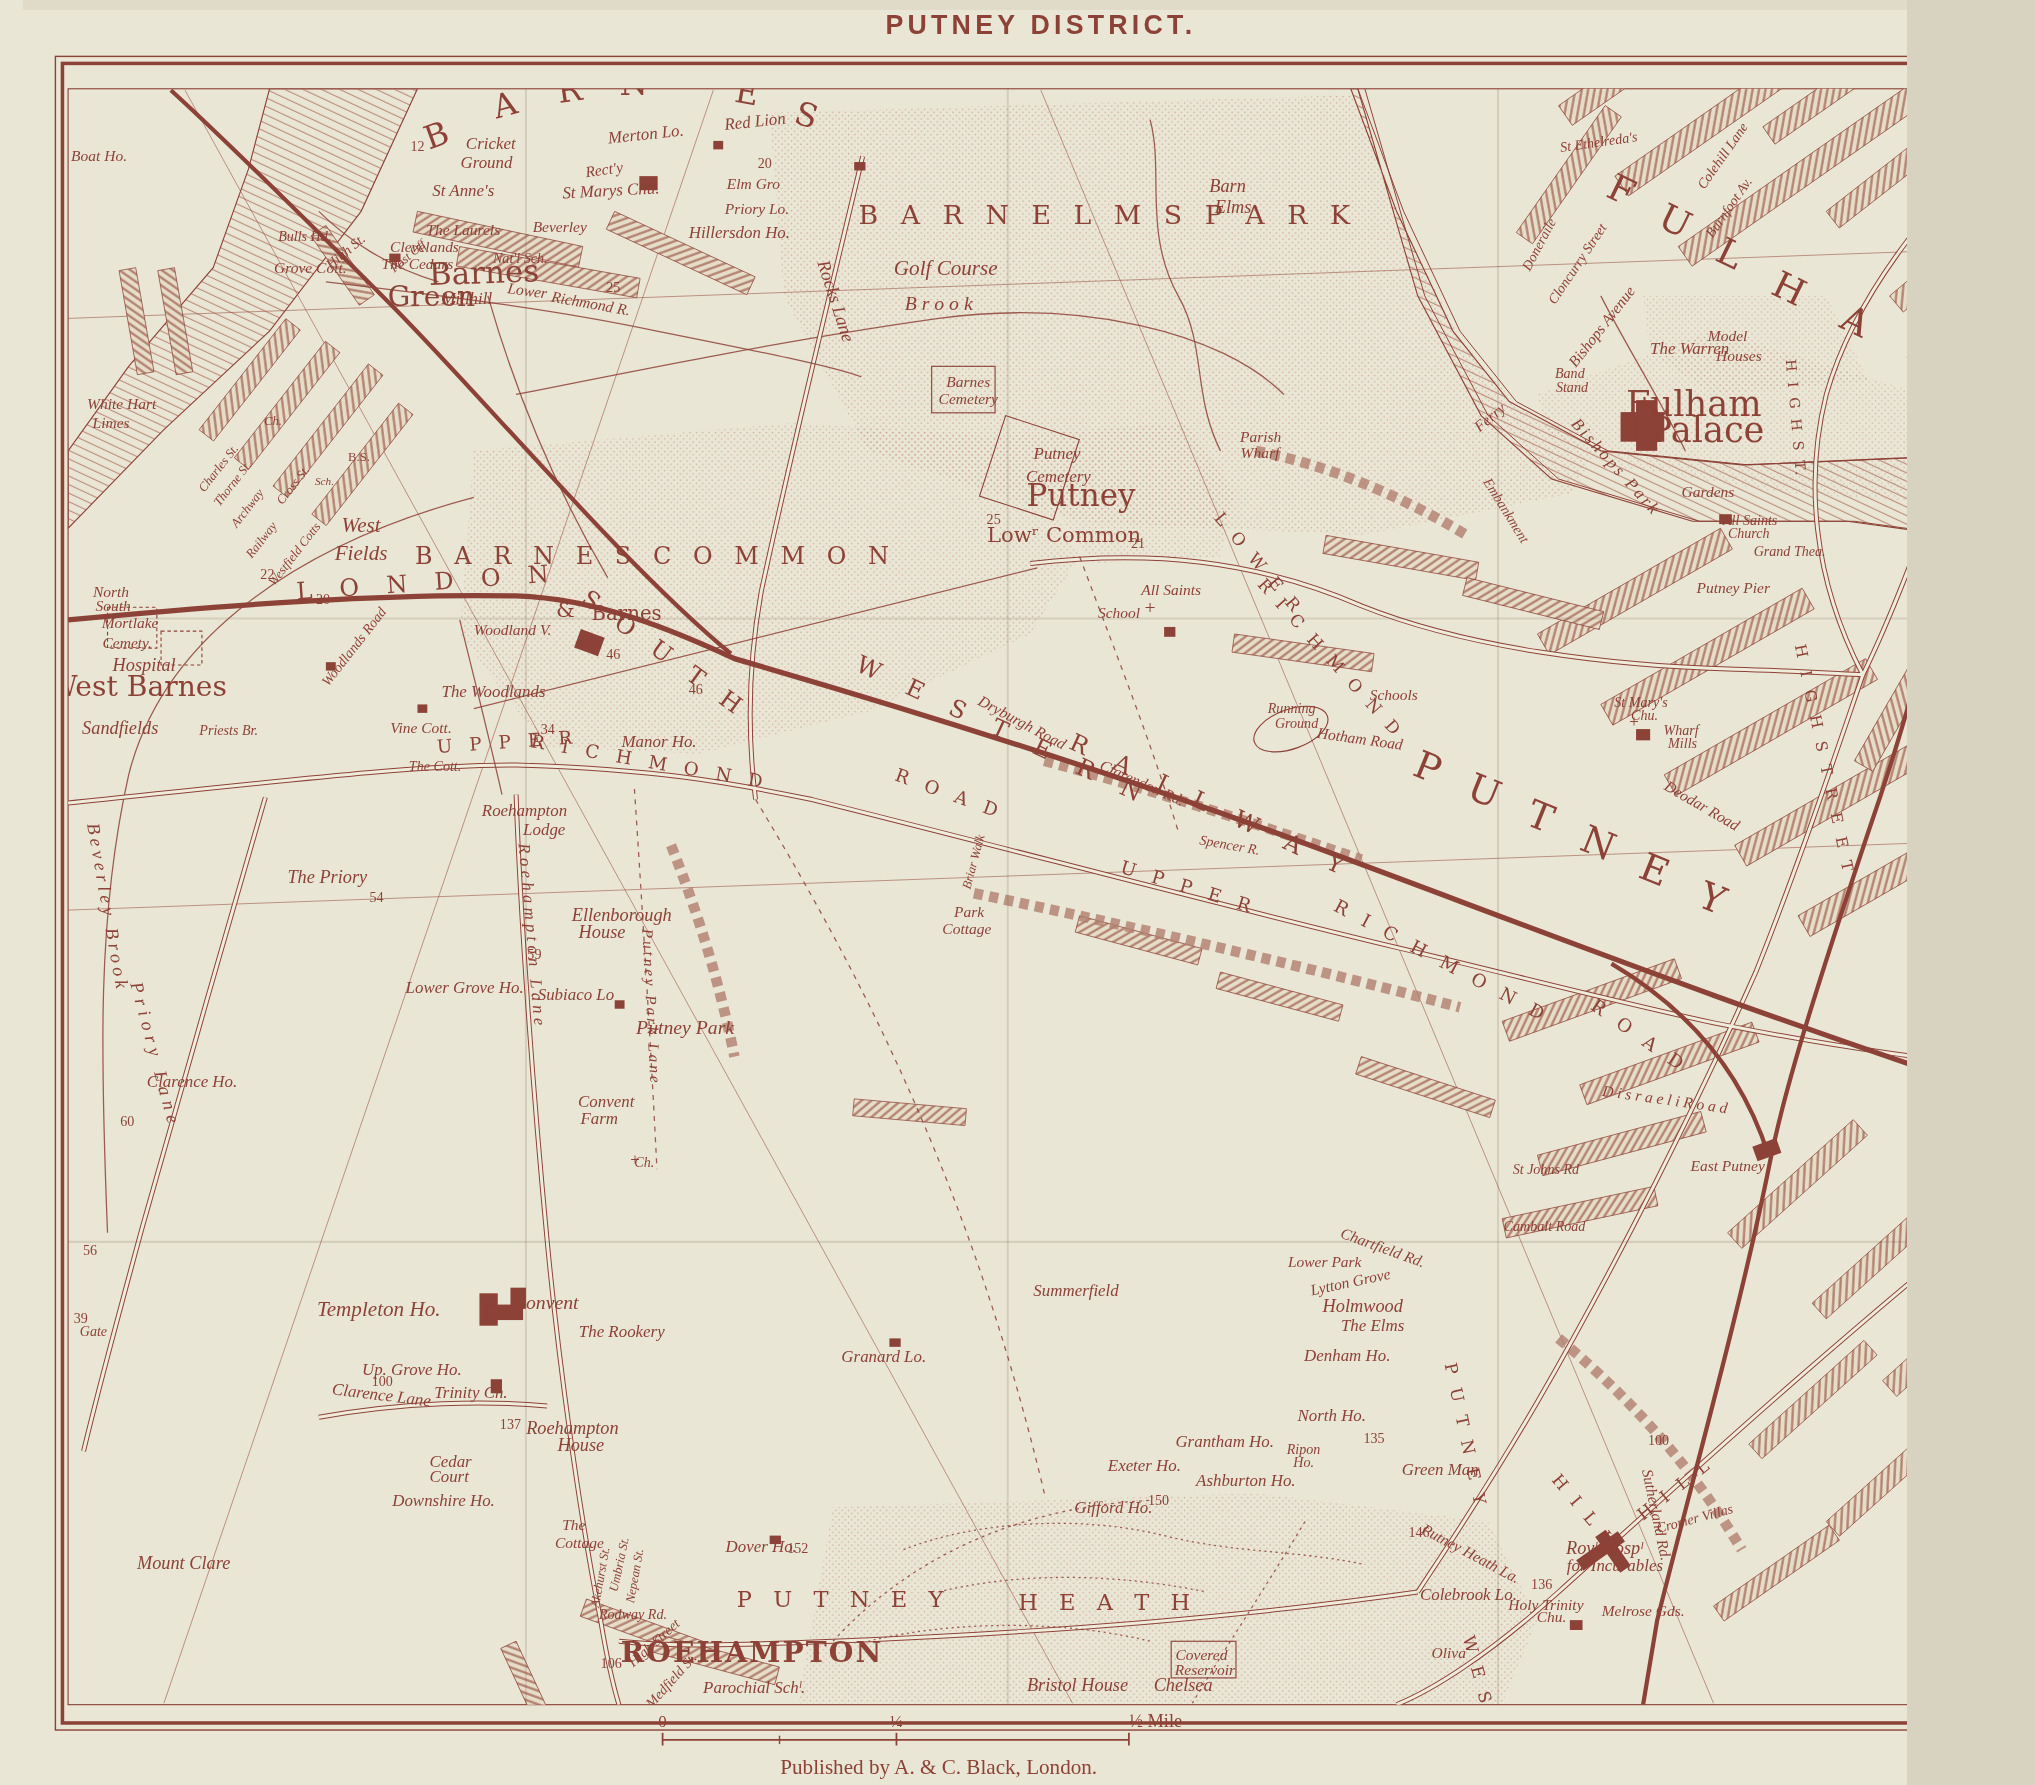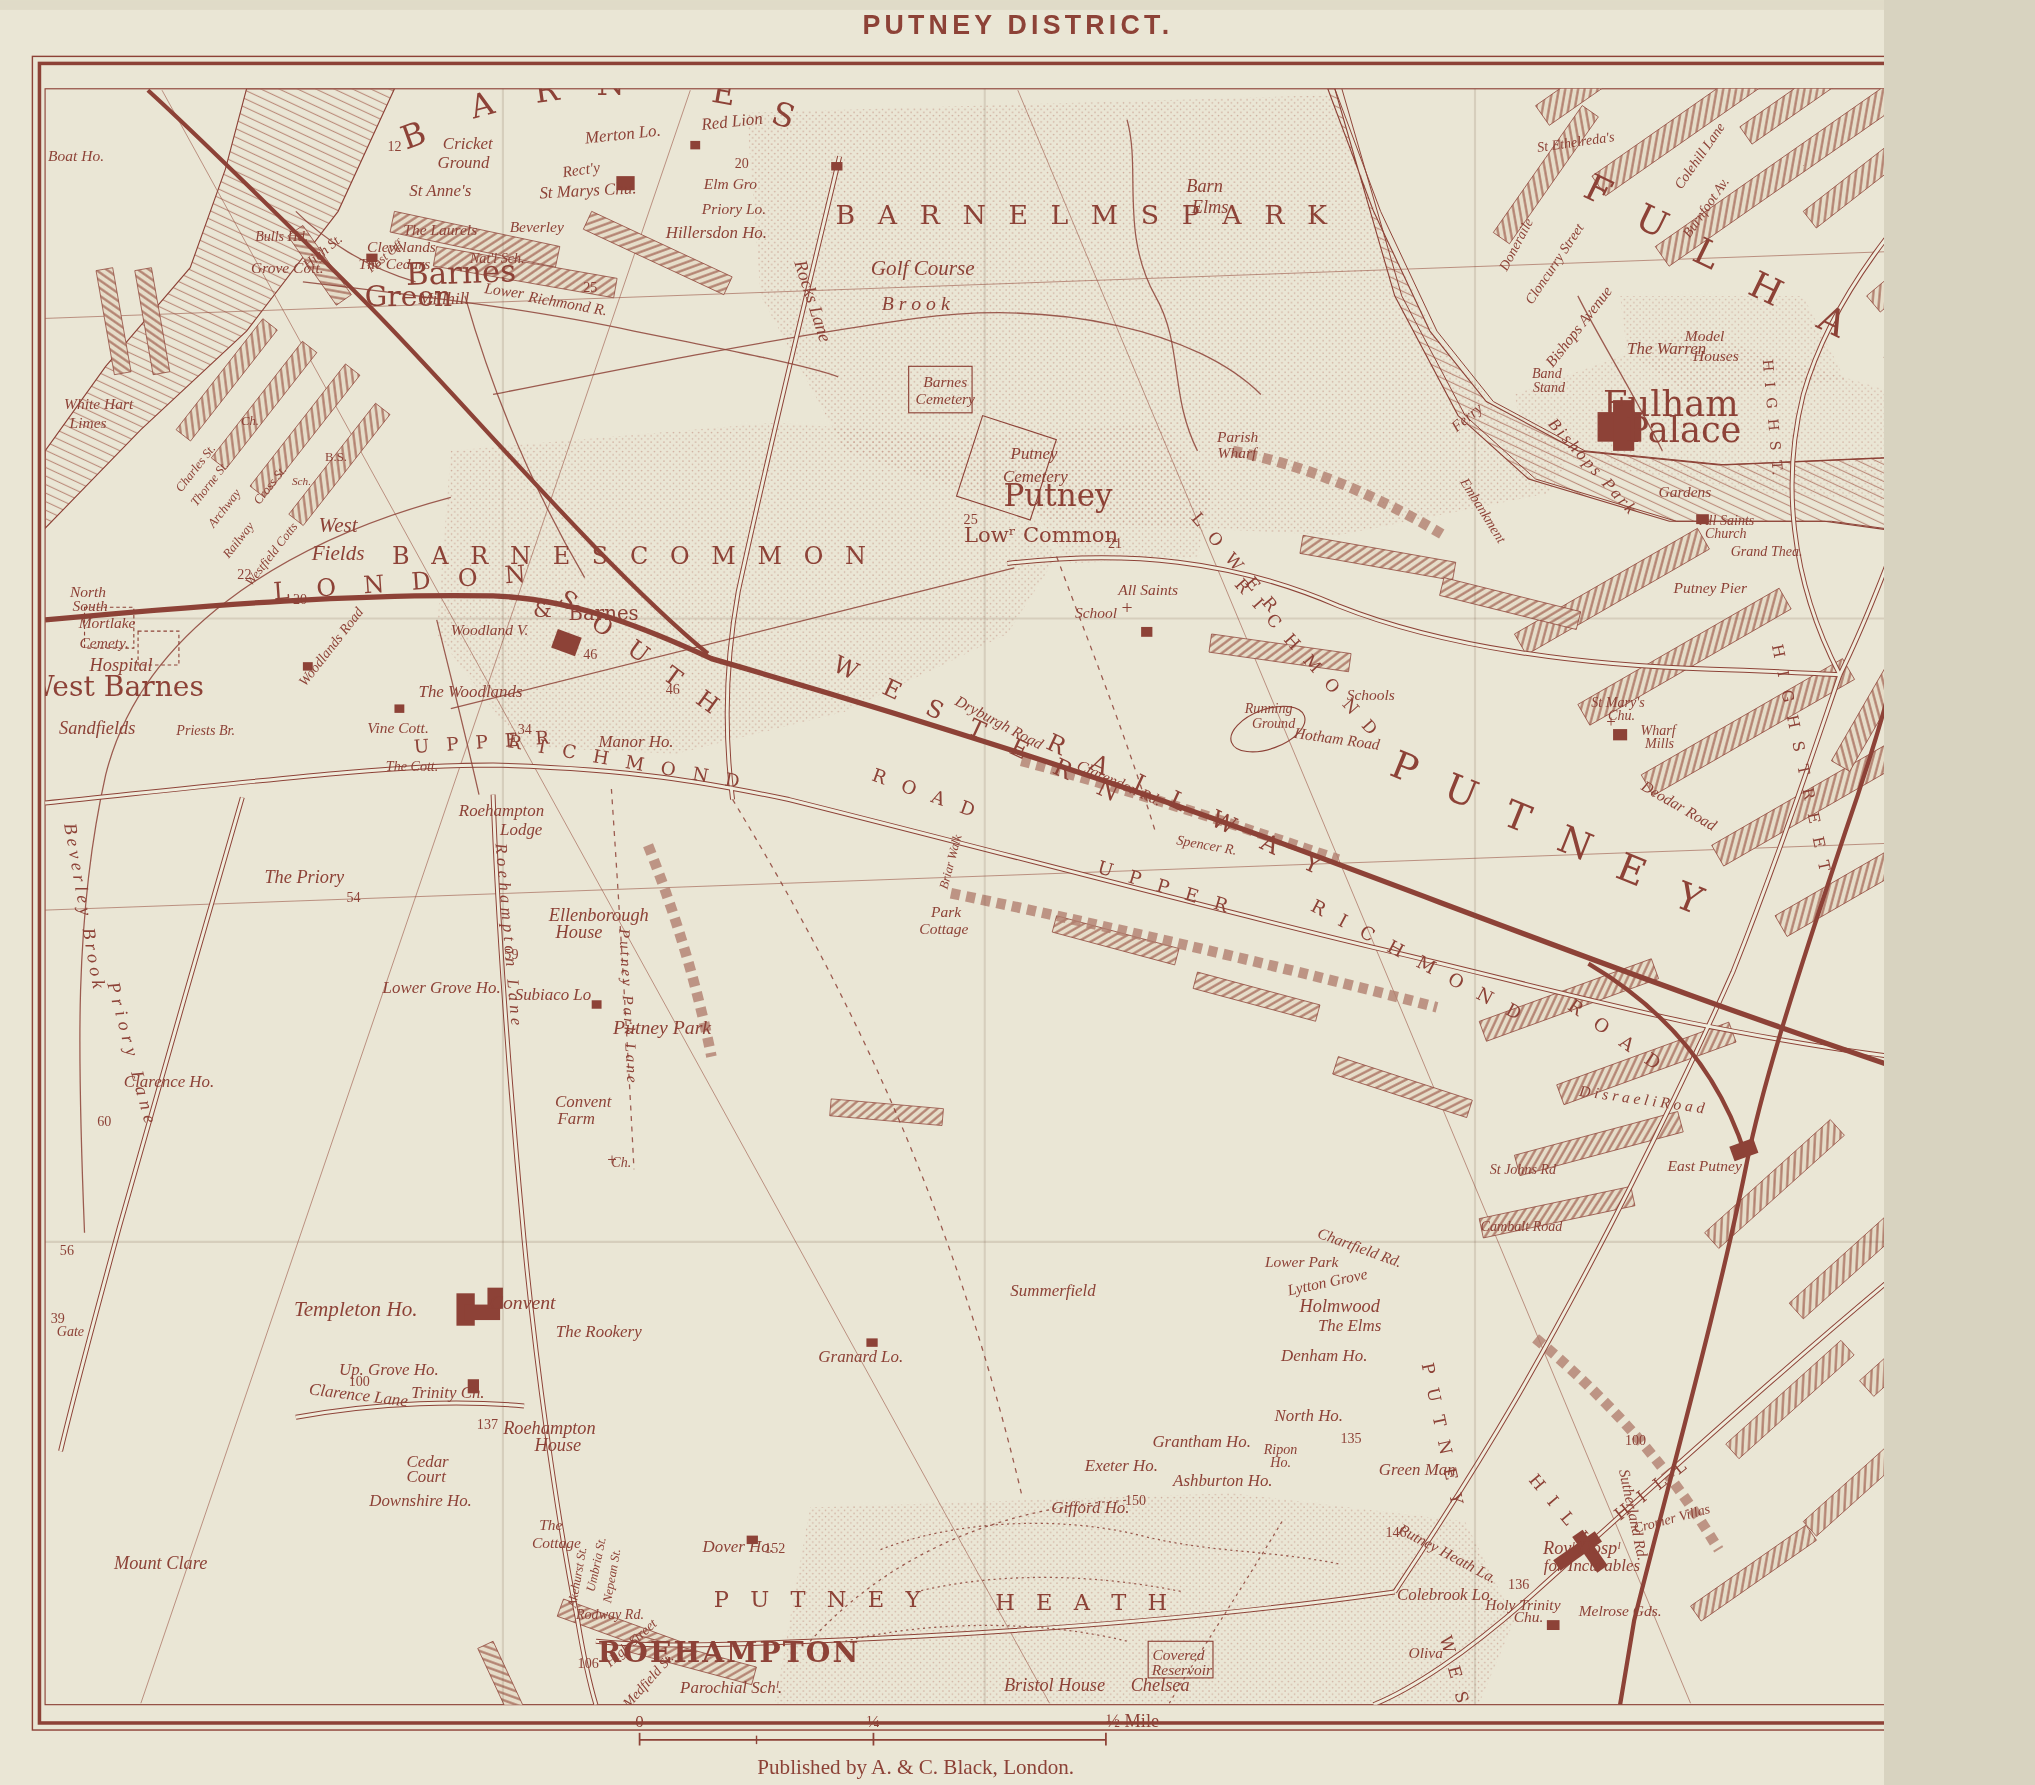--- a/index.html
+++ b/index.html
@@ -1,16 +1,16 @@
 <!DOCTYPE html>
 <html style="font-size:11.3px"><head>
 <meta charset="utf-8">
 <style>
   html,body{margin:0;padding:0;background:#d8d3c0;}
-  .sheet{position:relative;width:1884px;height:1785px;background:#eae6d5;overflow:hidden;}
+  .sheet{position:relative;width:1884px;height:1785px;background:#eae6d5;overflow:hidden;padding-left:23px;}
   svg{display:block;}
   .lb{font-family:"Liberation Serif","DejaVu Serif",serif;fill:#8d4237;}
   .it{font-style:italic;}
   .rd{font-style:italic;}
   .big{font-family:"DejaVu Serif","Liberation Serif",serif;letter-spacing:10px;}
   .rw{font-family:"DejaVu Serif","Liberation Serif",serif;letter-spacing:14px;}
   .town{font-family:"DejaVu Serif","Liberation Serif",serif;}
   .townb{font-family:"DejaVu Serif","Liberation Serif",serif;font-weight:bold;letter-spacing:3px;}
   .num{font-family:"Liberation Serif",serif;}
   .title-text{font-family:"Liberation Sans","DejaVu Sans",sans-serif;font-weight:bold;letter-spacing:6px;fill:#8d4237;}

